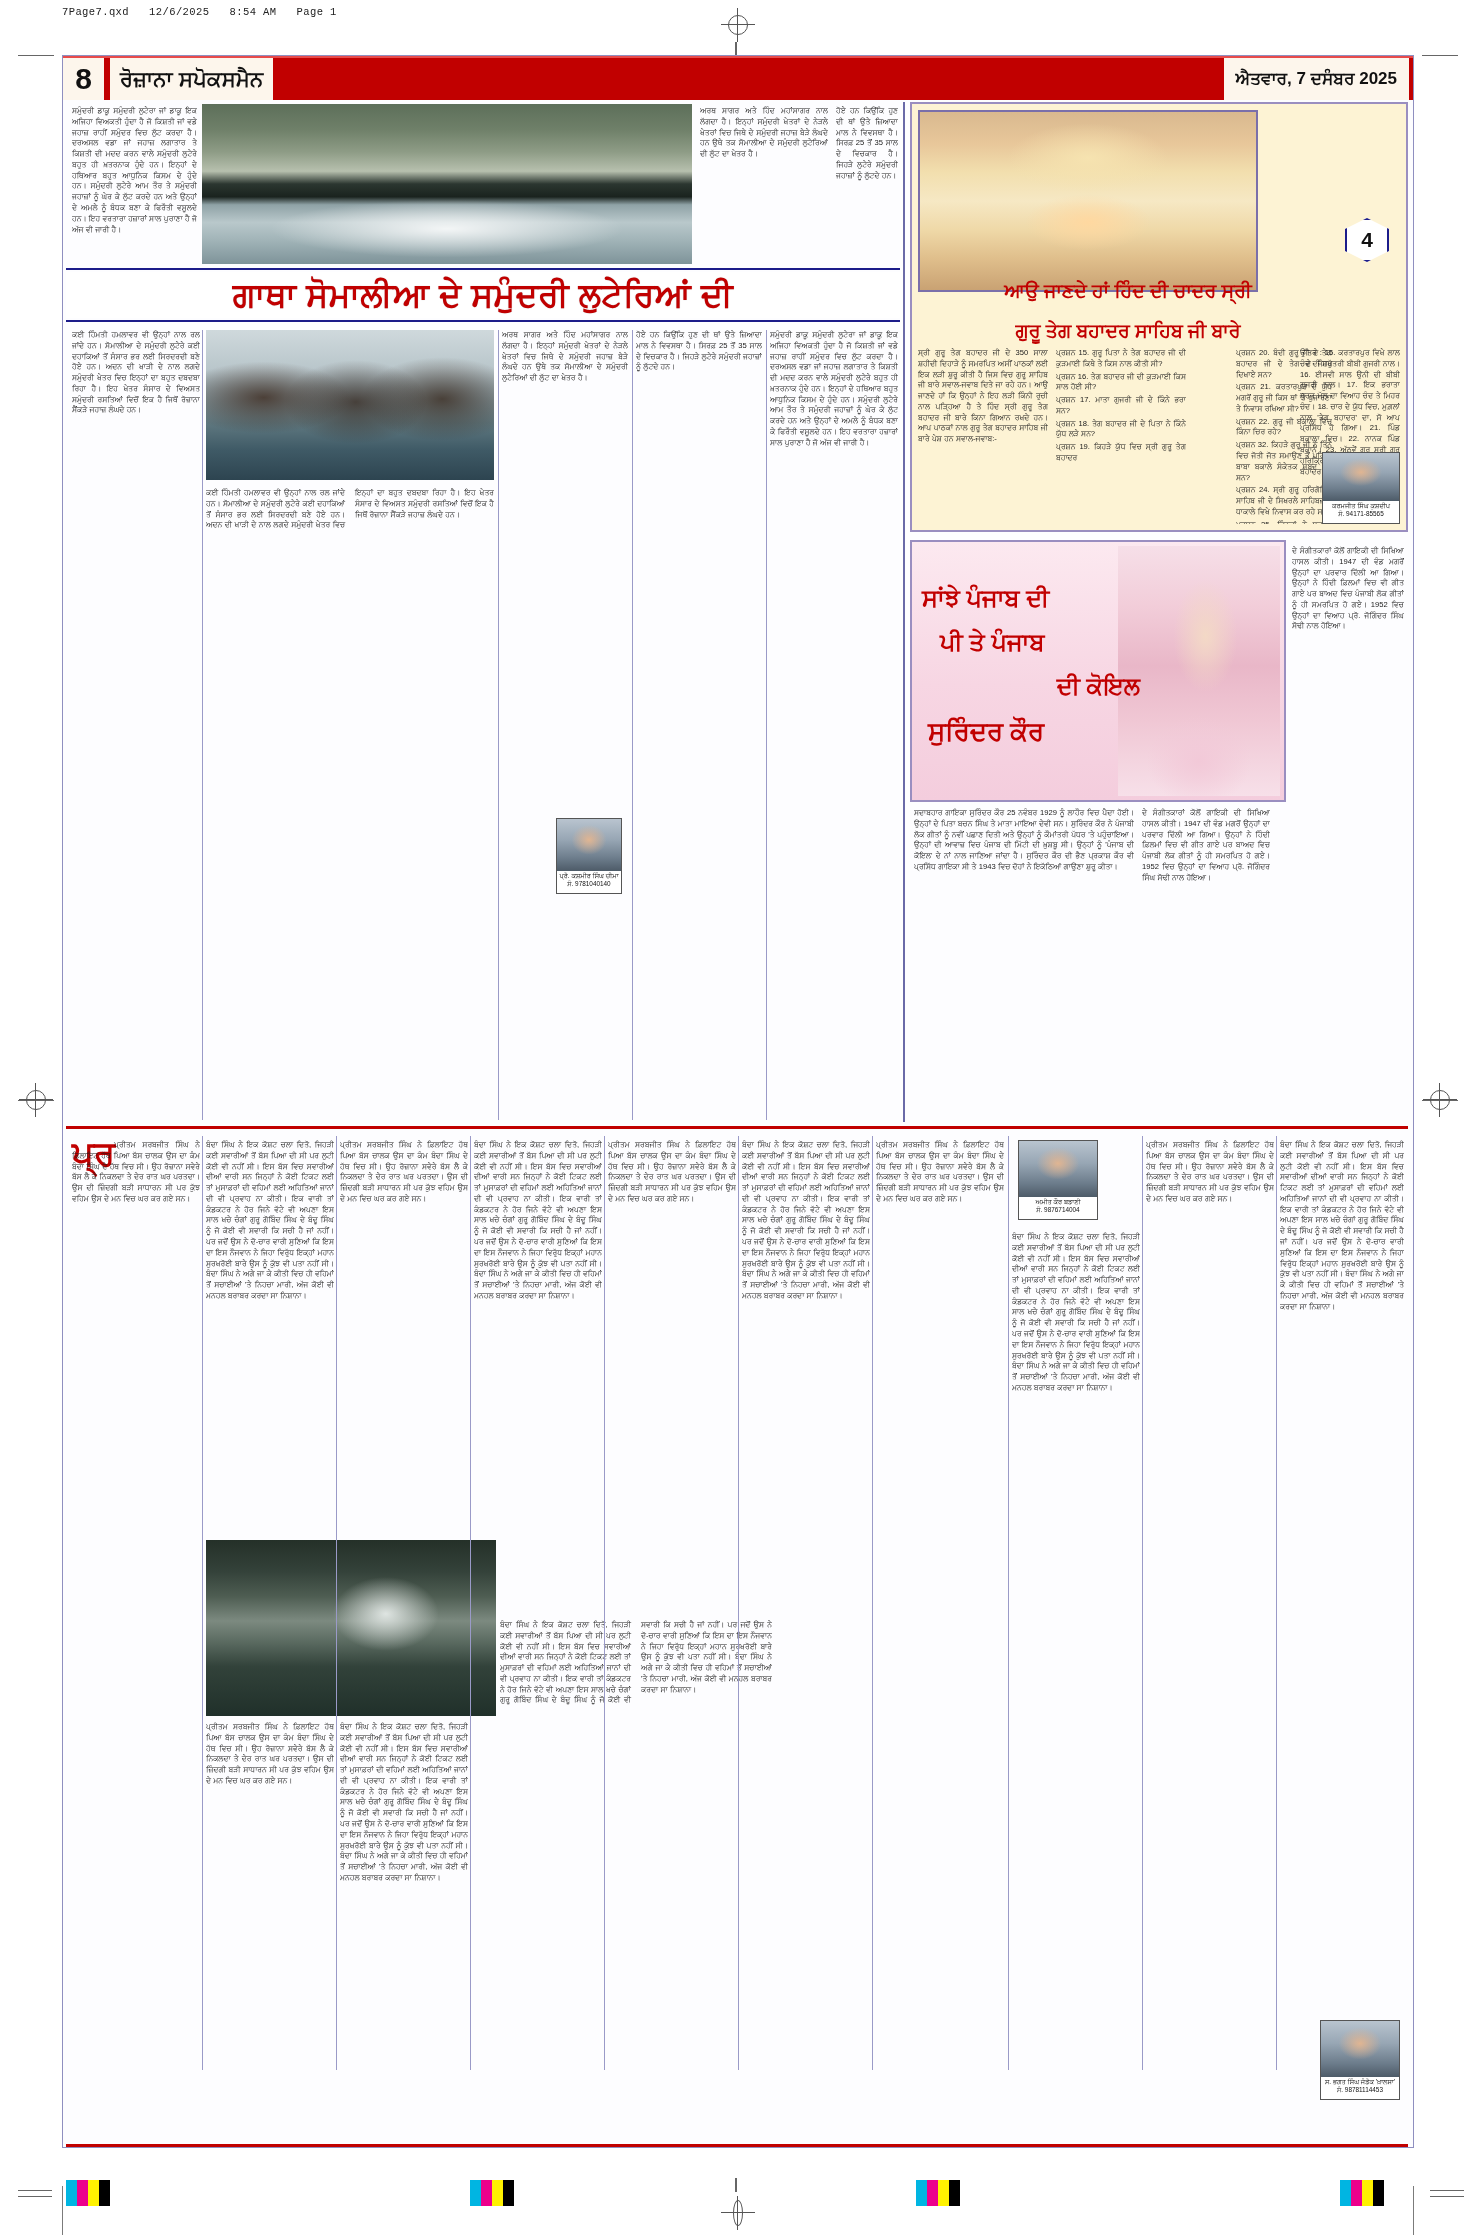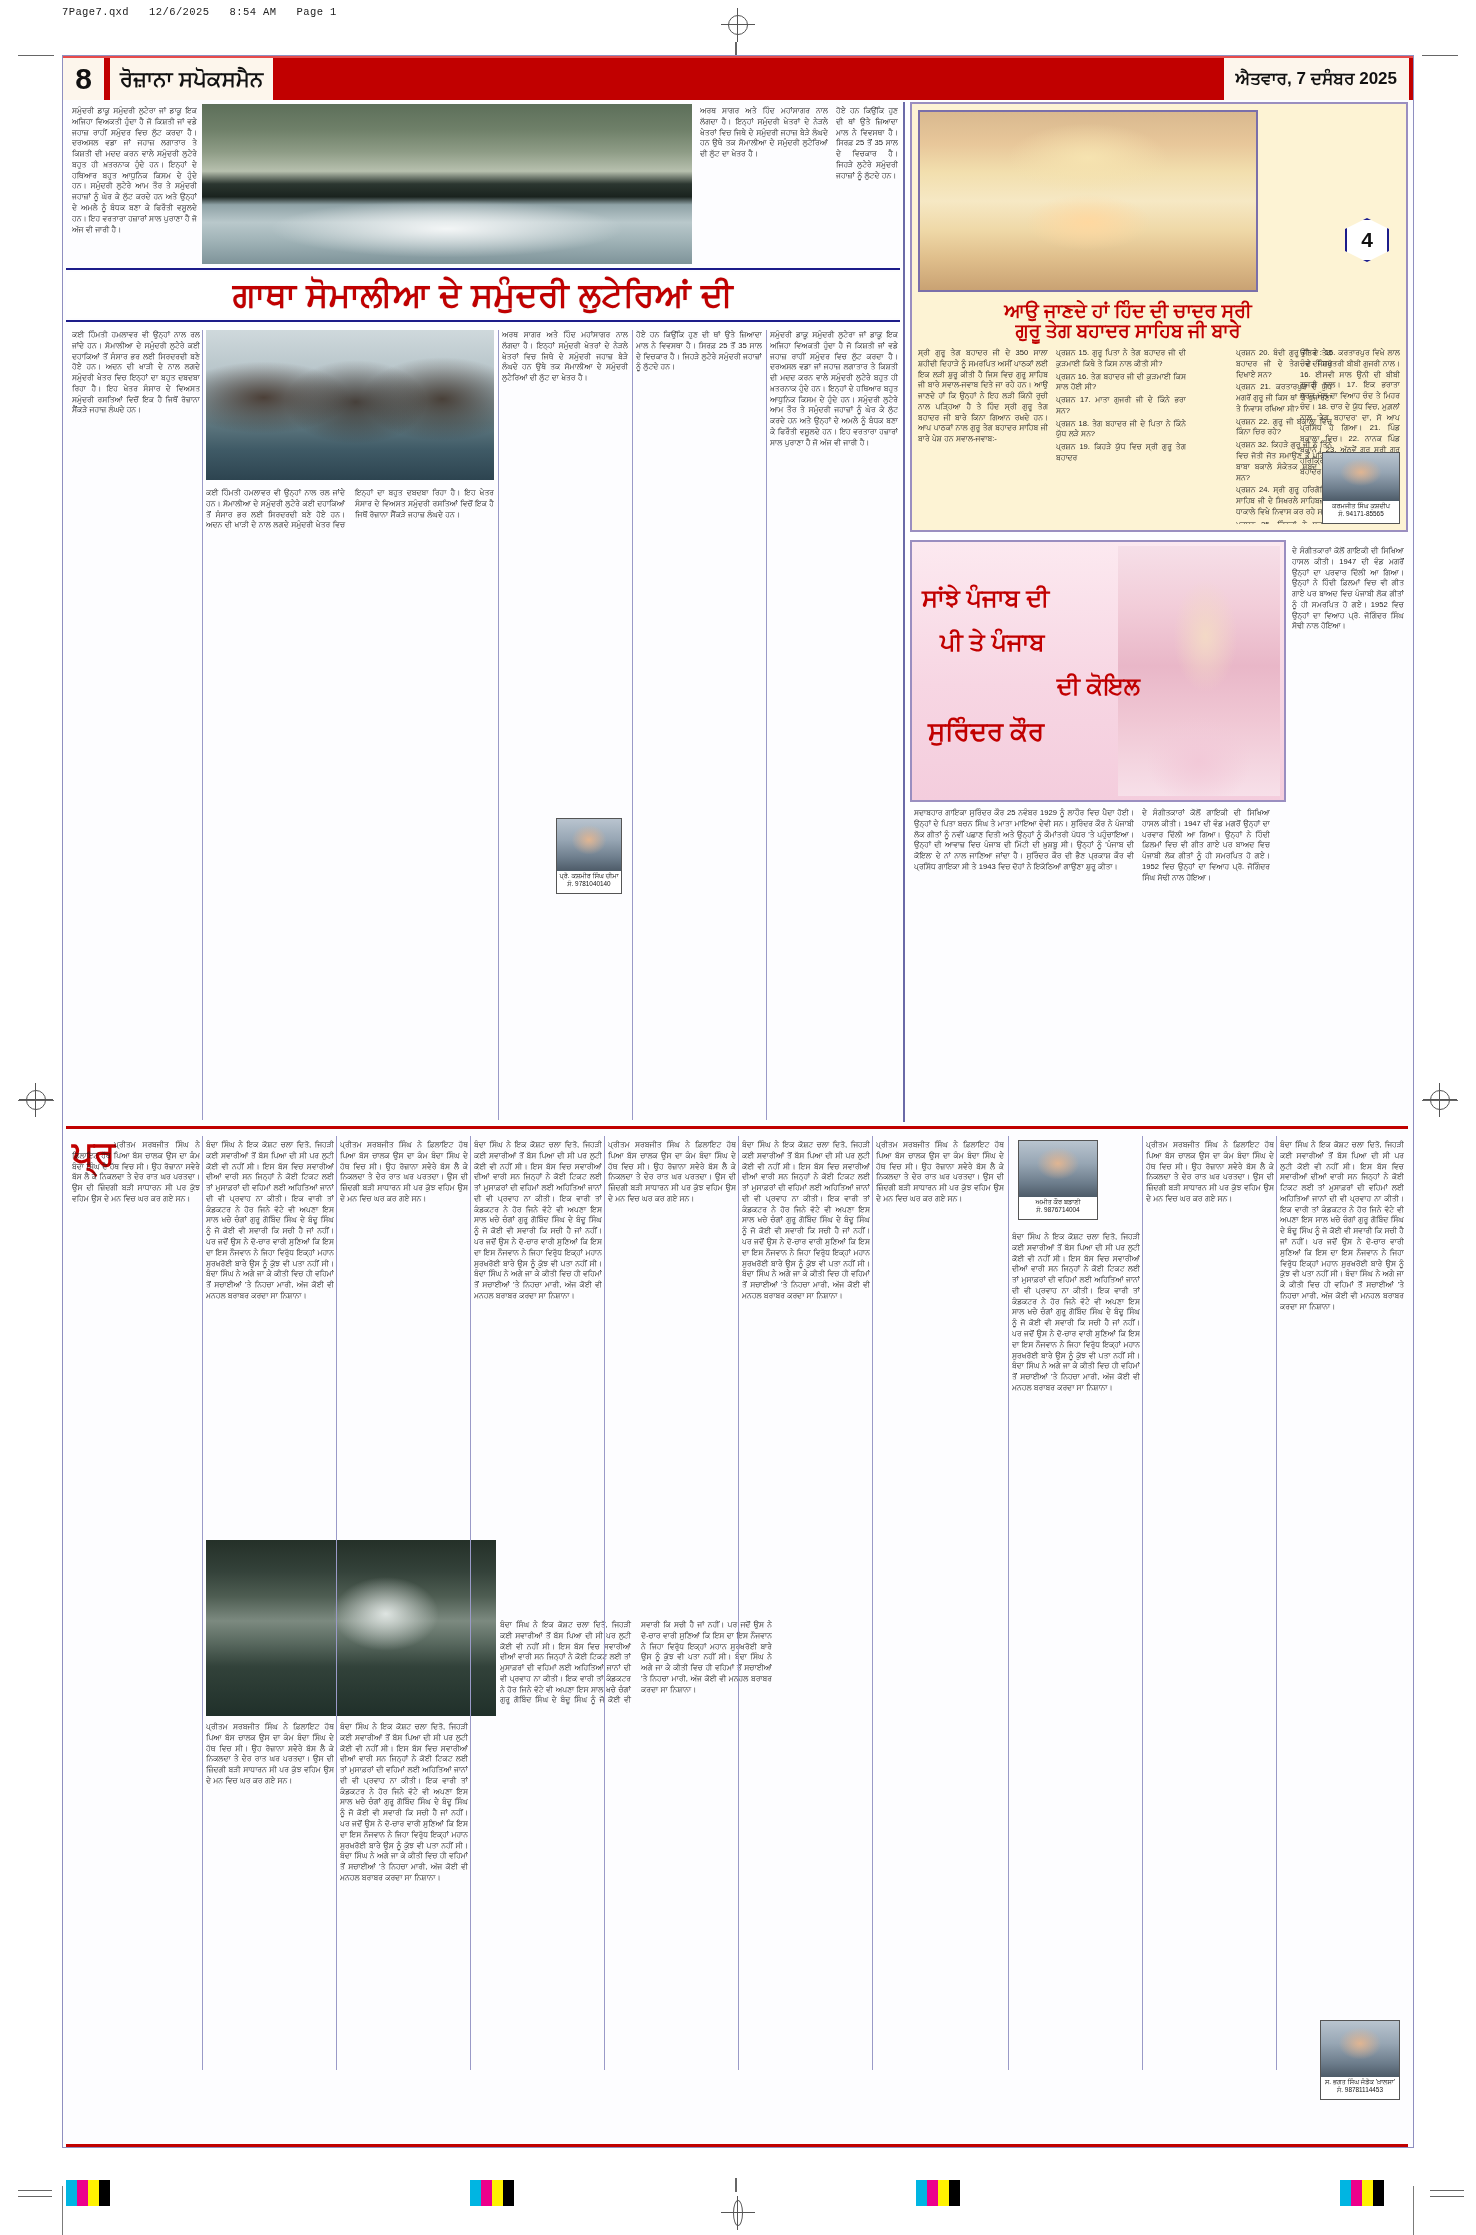--- a/index.html
+++ b/index.html
@@ -297,21 +297,21 @@
   <div class="rule-v" style="left:498px; top:330px; height:790px;"></div>
   <div class="rule-v" style="left:632px; top:330px; height:790px;"></div>
   <div class="rule-v" style="left:766px; top:330px; height:790px;"></div>
 
   <div class="rule-v" style="left:903px; top:102px; height:1020px; width:2px; background:#6a6aa8;"></div>
 
   <div class="panel-quiz" style="left:910px; top:102px; width:498px; height:430px;"></div>
 
   <div class="photo photo-guru" style="left:918px; top:110px; width:340px; height:182px; border:2px solid #7a6faa;"></div>
 
-  <div class="panel-title" style="position:absolute; left:918px; top:300px; width:420px; font-size:19px;">ਆਉ ਜਾਣਦੇ ਹਾਂ ਹਿੰਦ ਦੀ ਚਾਦਰ ਸ੍ਰੀ</div>
+  <div class="panel-title" style="position:absolute; left:918px; top:280px; width:420px; font-size:19px;">ਆਉ ਜਾਣਦੇ ਹਾਂ ਹਿੰਦ ਦੀ ਚਾਦਰ ਸ੍ਰੀ</div>
   <div class="panel-title" style="position:absolute; left:918px; top:320px; width:420px; font-size:19px;">ਗੁਰੂ ਤੇਗ ਬਹਾਦਰ ਸਾਹਿਬ ਜੀ ਬਾਰੇ</div>
 
   <div class="badge-num" style="left:1345px; top:218px;">4</div>
 
   <div class="col-text" style="position:absolute; left:918px; top:348px; width:130px; height:176px;">ਸ੍ਰੀ ਗੁਰੂ ਤੇਗ ਬਹਾਦਰ ਜੀ ਦੇ 350 ਸਾਲਾ ਸ਼ਹੀਦੀ ਦਿਹਾੜੇ ਨੂੰ ਸਮਰਪਿਤ ਅਸੀਂ ਪਾਠਕਾਂ ਲਈ ਇਕ ਲੜੀ ਸ਼ੁਰੂ ਕੀਤੀ ਹੈ ਜਿਸ ਵਿਚ ਗੁਰੂ ਸਾਹਿਬ ਜੀ ਬਾਰੇ ਸਵਾਲ-ਜਵਾਬ ਦਿਤੇ ਜਾ ਰਹੇ ਹਨ। ਆਉ ਜਾਣਦੇ ਹਾਂ ਕਿ ਉਨ੍ਹਾਂ ਨੇ ਇਹ ਲੜੀ ਕਿੰਨੀ ਰੁਚੀ ਨਾਲ ਪੜ੍ਹਿਆ ਹੈ ਤੇ ਹਿੰਦ ਸ੍ਰੀ ਗੁਰੂ ਤੇਗ ਬਹਾਦਰ ਜੀ ਬਾਰੇ ਕਿਨਾ ਗਿਆਨ ਰਖਦੇ ਹਨ। ਆਪ ਪਾਠਕਾਂ ਨਾਲ ਗੁਰੂ ਤੇਗ ਬਹਾਦਰ ਸਾਹਿਬ ਜੀ ਬਾਰੇ ਪੇਸ਼ ਹਨ ਸਵਾਲ-ਜਵਾਬ:-</div>
 
   <div class="col-text" style="position:absolute; left:1056px; top:348px; width:130px; height:176px;">
     <p>ਪ੍ਰਸ਼ਨ 15. ਗੁਰੂ ਪਿਤਾ ਨੇ ਤੇਗ ਬਹਾਦਰ ਜੀ ਦੀ ਕੁੜਮਾਈ ਕਿਥੇ ਤੇ ਕਿਸ ਨਾਲ ਕੀਤੀ ਸੀ?</p>
     <p>ਪ੍ਰਸ਼ਨ 16. ਤੇਗ ਬਹਾਦਰ ਜੀ ਦੀ ਕੁੜਮਾਈ ਕਿਸ ਸਾਲ ਹੋਈ ਸੀ?</p>
     <p>ਪ੍ਰਸ਼ਨ 17. ਮਾਤਾ ਗੁਜਰੀ ਜੀ ਦੇ ਕਿੰਨੇ ਭਰਾ ਸਨ?</p>

